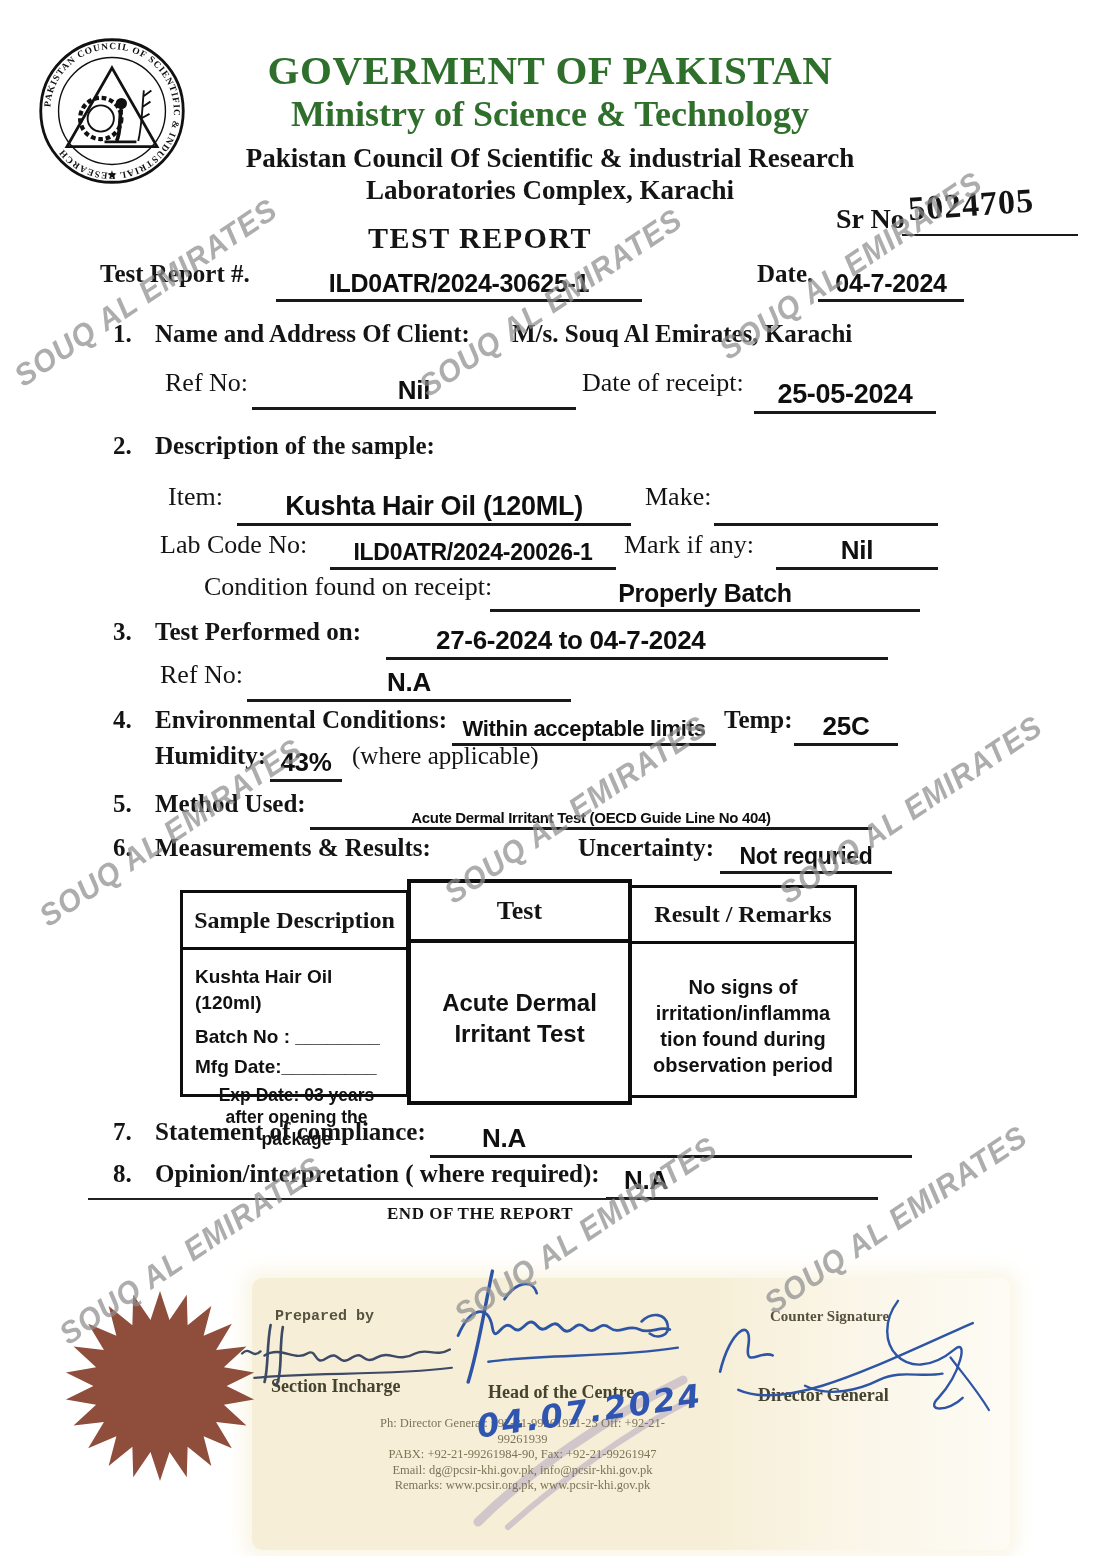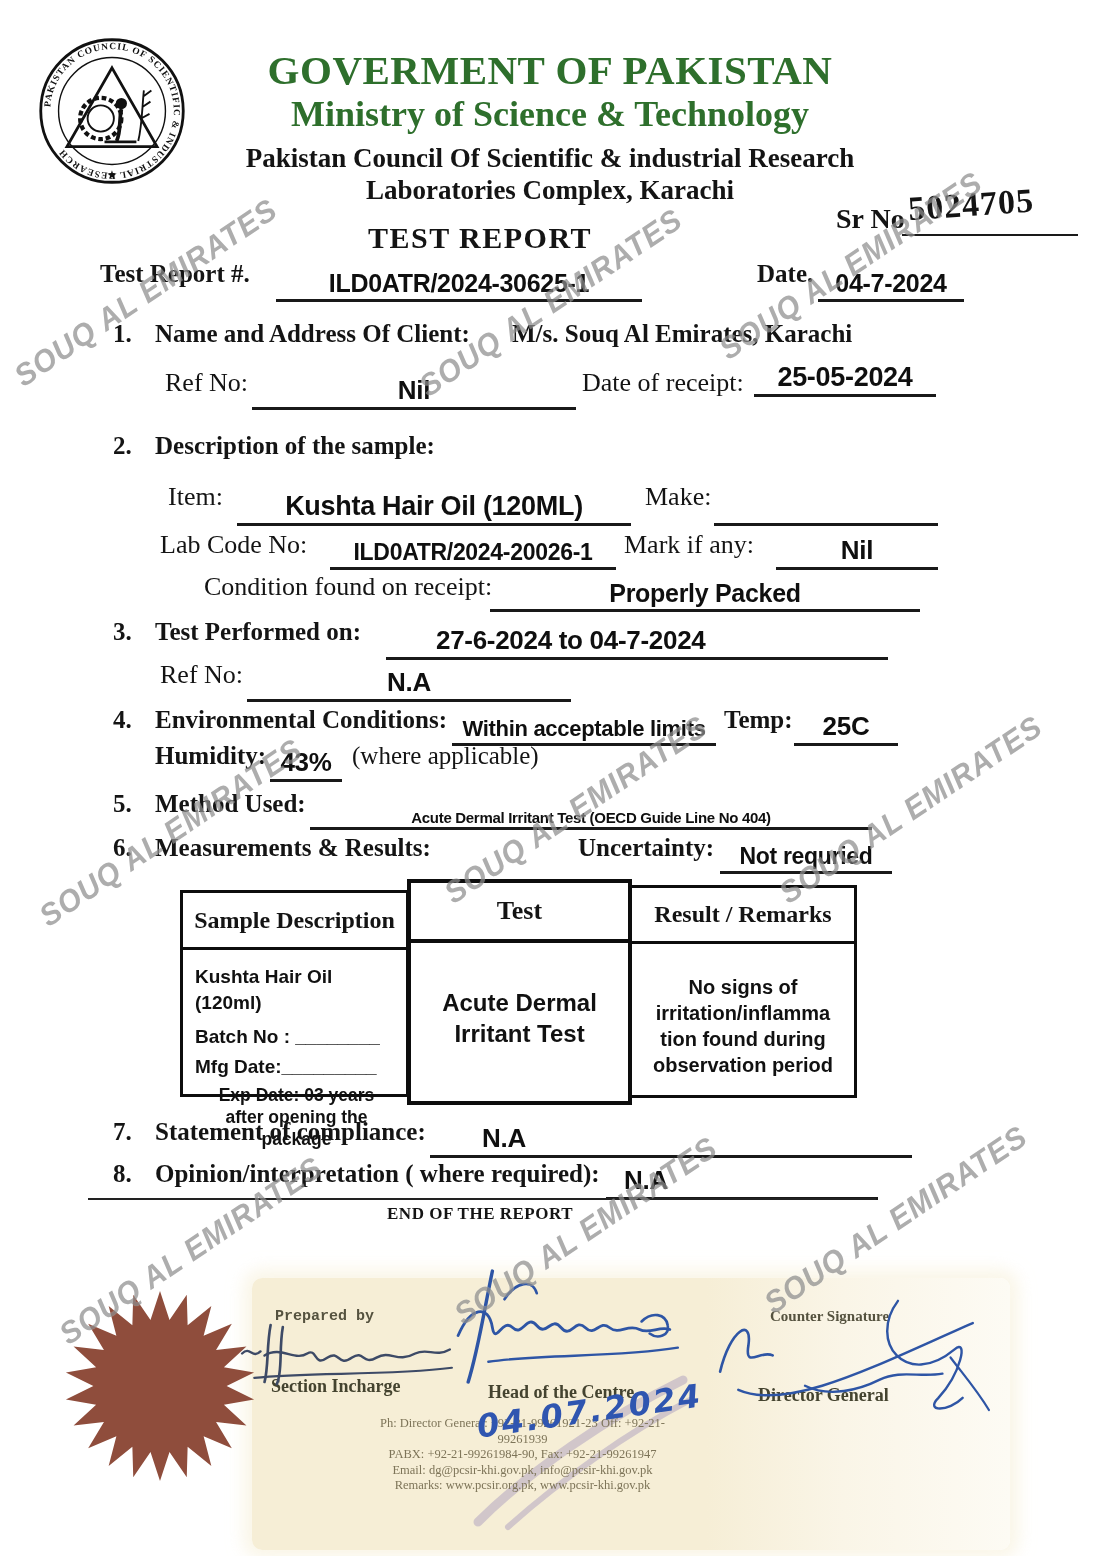--- a/index.html
+++ b/index.html
@@ -107,34 +107,34 @@
   <div class="u" style="left:276px;top:262px;width:366px;height:36px;font-size:25px;">ILD0ATR/2024-30625-1</div>
   <div class="LB" style="left:757px;top:260px;">Date.</div>
   <div class="u" style="left:818px;top:262px;width:146px;height:36px;font-size:25px;">04-7-2024</div>
 
   <div class="num" style="left:113px;top:320px;">1.</div>
   <div class="LB" style="left:155px;top:320px;">Name and Address Of Client:</div>
   <div class="LB" style="left:512px;top:320px;">M/s. Souq Al Emirates, Karachi</div>
   <div class="L" style="left:165px;top:368px;">Ref No:</div>
   <div class="u" style="left:252px;top:366px;width:324px;height:40px;font-size:26px;">Nil</div>
   <div class="L" style="left:582px;top:368px;">Date of receipt:</div>
-  <div class="u" style="left:754px;top:351px;width:182px;height:42px;font-size:27px;">25-05-2024</div>
+  <div class="u" style="left:754px;top:368px;width:182px;height:42px;font-size:27px;">25-05-2024</div>
 
   <div class="num" style="left:113px;top:432px;">2.</div>
   <div class="LB" style="left:155px;top:432px;">Description of the sample:</div>
   <div class="L" style="left:168px;top:482px;">Item:</div>
   <div class="u" style="left:237px;top:476px;width:394px;height:46px;font-size:27px;">Kushta Hair Oil (120ML)</div>
   <div class="L" style="left:645px;top:482px;">Make:</div>
   <div class="u" style="left:714px;top:476px;width:224px;height:46px;"></div>
   <div class="L" style="left:160px;top:530px;">Lab Code No:</div>
   <div class="u" style="left:330px;top:526px;width:286px;height:40px;font-size:23px;">ILD0ATR/2024-20026-1</div>
   <div class="L" style="left:624px;top:530px;">Mark if any:</div>
   <div class="u" style="left:776px;top:526px;width:162px;height:40px;font-size:26px;">Nil</div>
   <div class="L" style="left:160px;top:572px;margin-left:44px;">Condition found on receipt:</div>
-  <div class="u" style="left:490px;top:568px;width:430px;height:40px;font-size:25px;">Properly Packed</div>
+  <div class="u" style="left:490px;top:568px;width:430px;height:40px;font-size:25px;">Properly Batch</div>
 
   <div class="num" style="left:113px;top:618px;">3.</div>
   <div class="LB" style="left:155px;top:618px;">Test Performed on:</div>
   <div class="u left" style="left:386px;top:612px;width:452px;height:44px;font-size:26px;padding-left:50px;">27-6-2024 to 04-7-2024</div>
   <div class="L" style="left:160px;top:660px;">Ref No:</div>
   <div class="u" style="left:247px;top:656px;width:324px;height:42px;font-size:26px;">N.A</div>
 
   <div class="num" style="left:113px;top:706px;">4.</div>
   <div class="LB" style="left:155px;top:706px;">Environmental Conditions:</div>
   <div class="u" style="left:452px;top:704px;width:264px;height:38px;font-size:22px;">Within acceptable limits</div>

